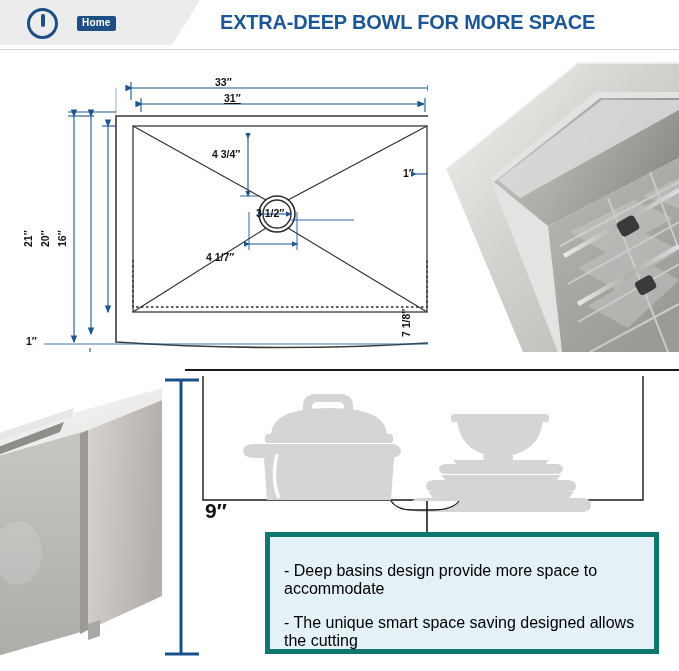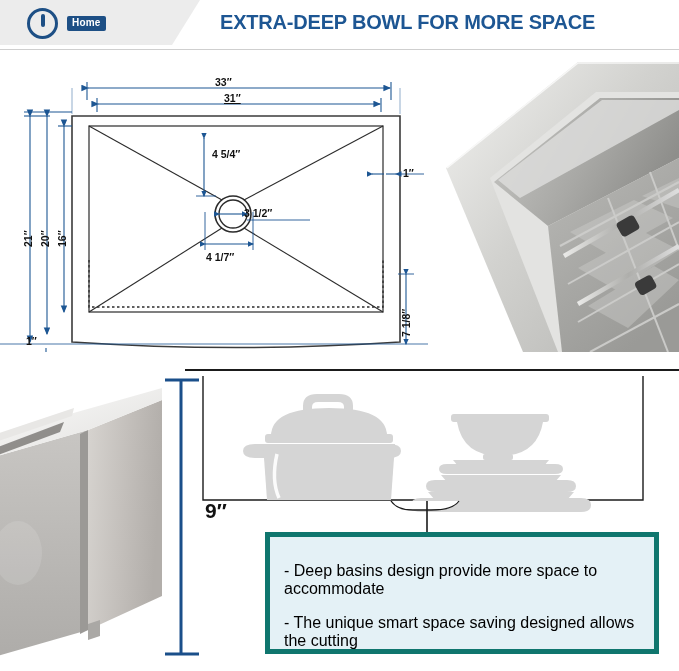--- a/index.html
+++ b/index.html
@@ -61,21 +61,21 @@
     border-radius: 2px;
     background: #1d4f85;
   }
   .logo-badge {
     background: #1d4f85;
     color: #ffffff;
     font-size: 10px;
     font-weight: bold;
     padding: 2px 5px 3px 5px;
     border-radius: 2px;
-    margin-left: 9px;
+    margin-left: 19px;
     letter-spacing: 0.2px;
     line-height: 1;
     text-align: center;
   }
   .header-title {
     position: absolute;
     left: 172px; top: 11px;
     font-size: 20px;
     font-weight: bold;
     color: #1d5693;
@@ -98,21 +98,21 @@
     color: #111111;
     white-space: nowrap;
     font-family: "Liberation Sans", sans-serif;
   }
   .dim.vert {
     transform: rotate(-90deg);
     transform-origin: left top;
   }
 
   
-  .panel-drawing { position: absolute; left: 0; top: 52px; width: 430px; height: 300px; }
+  .panel-drawing { position: absolute; left: 0; top: 52px; width: 430px; height: 300px; padding-left: 44px; }
   .panel-photo-tr { position: absolute; left: 428px; top: 50px; width: 251px; height: 302px; overflow: hidden; }
   .panel-photo-bl { position: absolute; left: 0; top: 358px; width: 185px; height: 313px; overflow: hidden; }
   .panel-section  { position: absolute; left: 185px; top: 358px; width: 494px; height: 313px; }
 
   svg { display: block; }
 </style>
 </head>
 <body>
 
 <div class="header">
@@ -198,22 +198,22 @@
       <line x1="0" y1="292" x2="430" y2="292" stroke-width="1" opacity="0.8"></line>
       <line x1="46" y1="300" x2="46" y2="330" stroke-width="0.9"></line>
     </g>
   </svg>
 
   <div class="dim" style="left:215px; top:24px;">33″</div>
   <div class="dim" style="left:224px; top:40px;text-decoration:underline;">31″</div>
   <div class="dim vert" style="left:22px;  top:195px;">21″</div>
   <div class="dim vert" style="left:39px;  top:195px;">20″</div>
   <div class="dim vert" style="left:56px;  top:195px;">16″</div>
-  <div class="dim" style="left:212px; top:96px;">4 5/4″</div>
-  <div class="dim" style="left:244px; top:155px;">3 1/2″</div>
+  <div class="dim" style="left:212px; top:96px;">4 3/4″</div>
+  <div class="dim" style="left:256px; top:155px;">3 1/2″</div>
   <div class="dim" style="left:206px; top:199px;">4 1/7″</div>
   <div class="dim" style="left:403px; top:115px;">1″</div>
   <div class="dim vert" style="left:400px; top:285px;">7 1/8″</div>
   <div class="dim" style="left:26px;  top:283px;">1″</div>
 </div>
 
 <div class="panel-photo-tr">
   <svg width="251" height="302" viewBox="0 0 251 302">
     <defs>
       <linearGradient id="rim" x1="0" y1="0" x2="1" y2="1">

